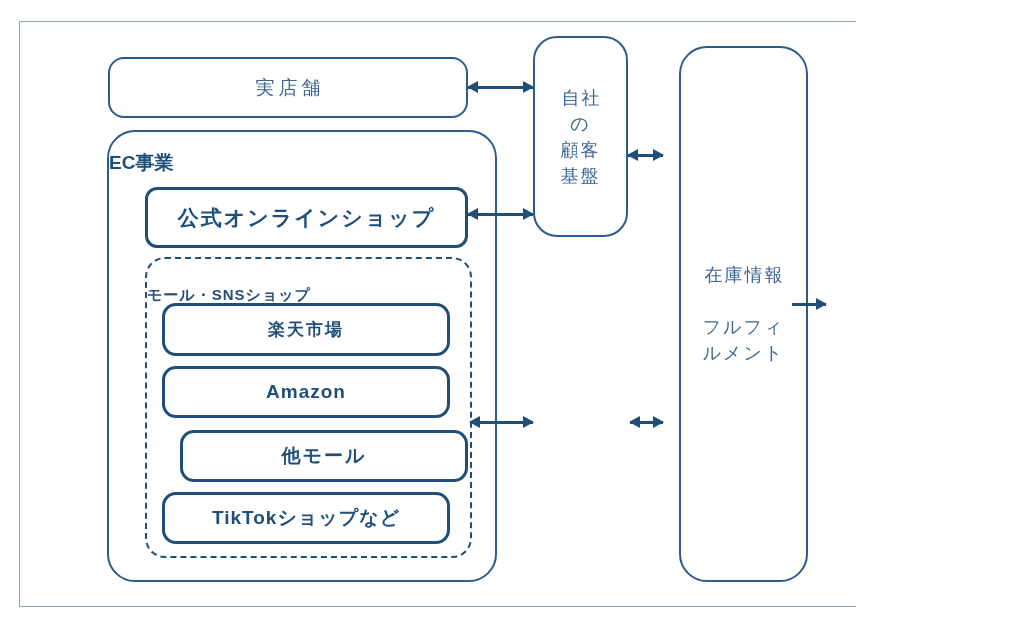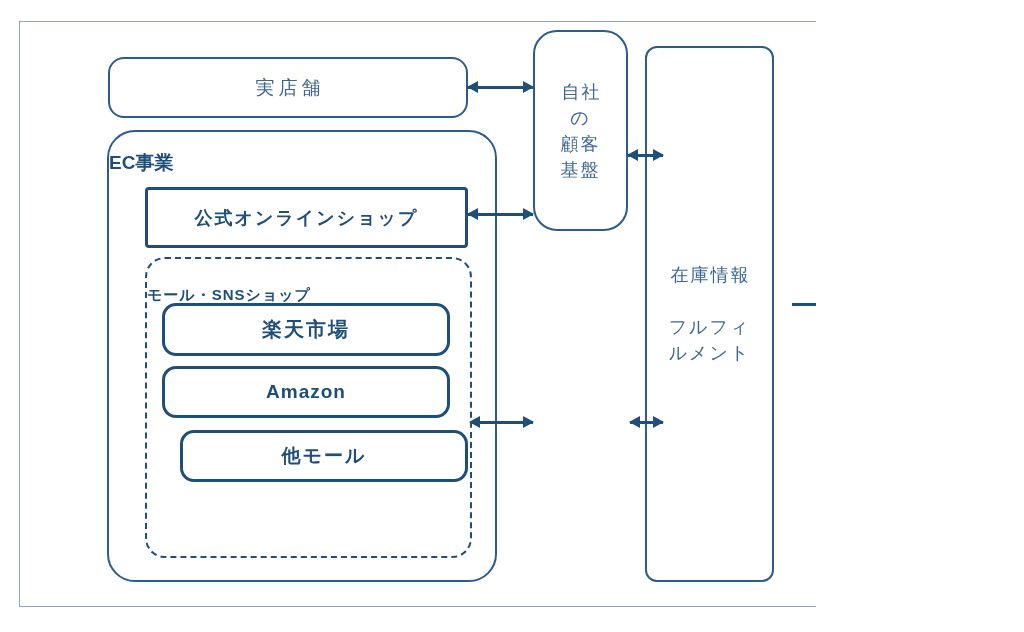--- a/index.html
+++ b/index.html
@@ -7,20 +7,21 @@
     padding: 0;
     background: #ffffff;
     font-family: "Liberation Sans", sans-serif;
   }
   .canvas {
     position: relative;
     width: 816px;
     height: 632px;
     background: #ffffff;
     overflow: hidden;
+    padding-left: 40px;
   }
   .frame {
     position: absolute;
     left: 19px; top: 21px;
     width: 974px; height: 586px;
     border: 1px solid #8EA5BB;
     box-sizing: border-box;
   }
   .box {
     position: absolute;
@@ -101,40 +102,41 @@
 <div class="canvas">
 
   <div class="frame"></div>
 
   <div class="box thin-border txt-regular z2" style="left:108px; top:57px; width:360px; height:61px; border-radius:16px;">実店舗</div>
 
   <div class="group thin-border" style="left:107px; top:130px; width:390px; height:452px; border-radius:28px; border-color:#2B5C8D;">
     <div class="group-title" style="top:18px; font-size:19px;">EC事業</div>
   </div>
 
-  <div class="box thick-border txt-bold-dark z2" style="left:145px; top:187px; width:323px; height:61px; border-radius:4px; font-size:18px; letter-spacing:2px;">公式オンラインショップ</div>
+  <div class="box thick-border txt-bold-dark z2" style="left:145px; top:187px; width:323px; height:61px; border-radius:12px; font-size:21px; letter-spacing:2px;">公式オンラインショップ</div>
 
   <div class="group dashed-border z2" style="left:145px; top:257px; width:327px; height:301px; border-radius:20px;">
     <div class="group-title" style="top:27px; font-size:15px; letter-spacing:1px;">モール・SNSショップ</div>
   </div>
 
-  <div class="box thick-border txt-bold-dark z3" style="left:162px; top:303px; width:288px; height:53px; border-radius:14px; font-size:20px; letter-spacing:2px;">楽天市場</div>
+  <div class="box thick-border txt-bold-dark z3" style="left:162px; top:303px; width:288px; height:53px; border-radius:14px; font-size:17px; letter-spacing:2px;">楽天市場</div>
 
   <div class="box thick-border txt-bold-dark z3" style="left:162px; top:366px; width:288px; height:52px; border-radius:14px; font-size:19px; letter-spacing:1px;">Amazon</div>
 
   <div class="box thick-border txt-bold-dark z3" style="left:162px; top:430px; width:288px; height:52px; border-radius:14px; font-size:19px; letter-spacing:2px;margin-left:18px;">他モール</div>
 
+  <div class="box thick-border txt-bold-dark z3" style="left:162px; top:492px; width:288px; height:52px; border-radius:14px; font-size:19px; letter-spacing:1px;">TikTokショップなど</div>
 
-  <div class="box thin-border multiline z2" style="left:533px; top:30px; width:95px; height:201px; border-radius:24px;">自社
+  <div class="box thin-border multiline z2" style="left:533px; top:36px; width:95px; height:201px; border-radius:24px;">自社
 の
 顧客
 基盤</div>
 
 
-  <div class="box thin-border multiline z2" style="left:645px; top:46px; width:129px; height:536px; border-radius:12px;">在庫情報
+  <div class="box thin-border multiline z2" style="left:679px; top:46px; width:129px; height:536px; border-radius:28px;">在庫情報
 
 フルフィ
 ルメント</div>
 
 
   <div class="arrow dbl" style="left:468px; top:86px;  width:65px;"></div>
   <div class="arrow dbl" style="left:468px; top:213px; width:65px;"></div>
   <div class="arrow dbl" style="left:628px; top:154px; width:35px;"></div>
   <div class="arrow dbl" style="left:470px; top:421px; width:63px;"></div>
   <div class="arrow dbl" style="left:630px; top:421px; width:33px;"></div>

